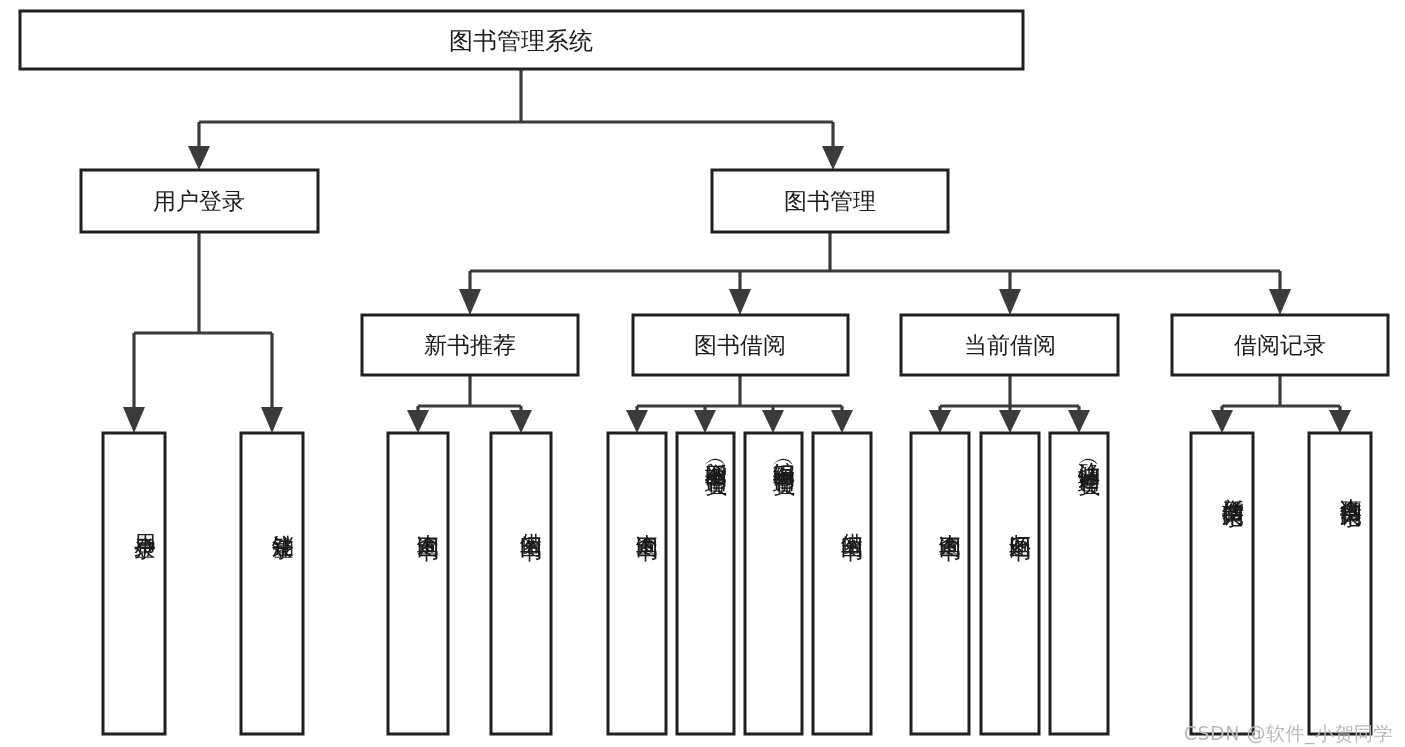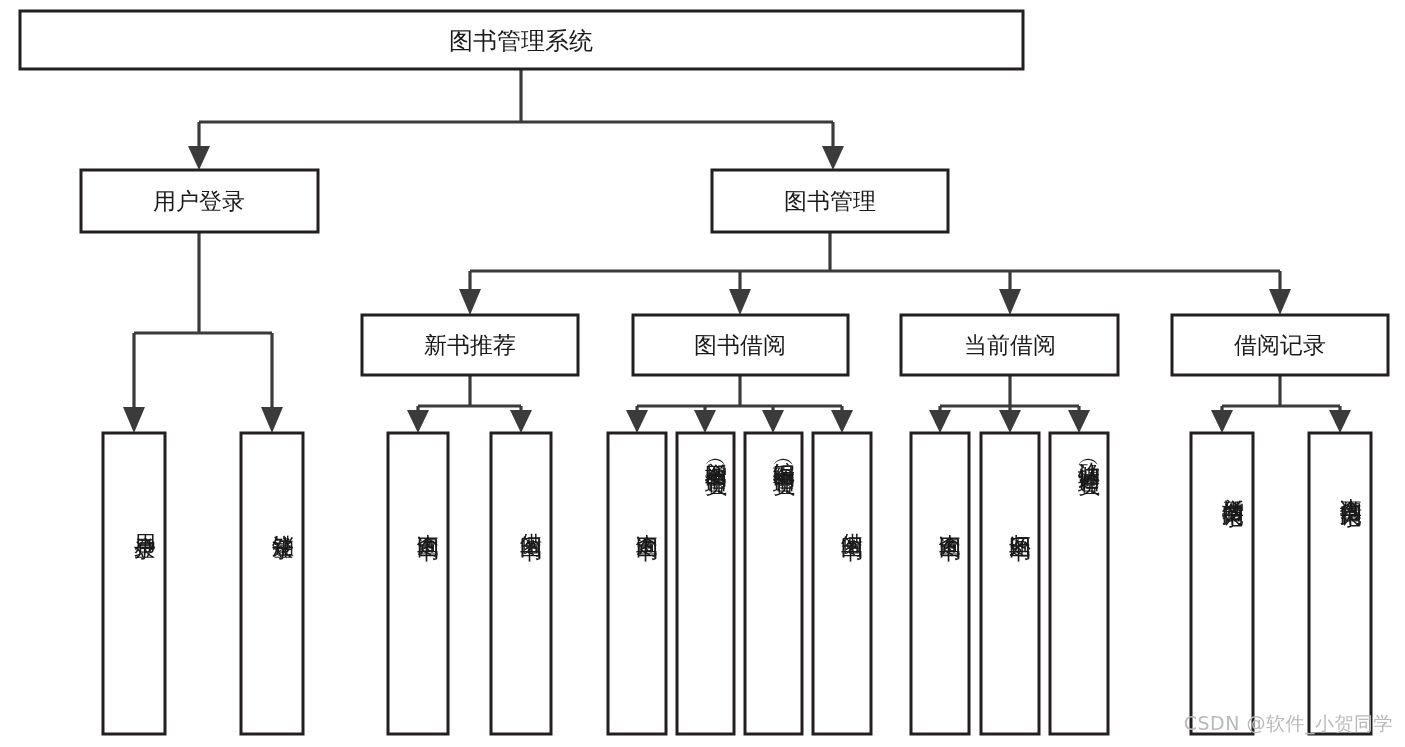--- a/index.html
+++ b/index.html
@@ -66,21 +66,21 @@
     line-height: 1.14;
     letter-spacing: 2px;
     color: #1a1a1a;
     white-space: nowrap;
     pointer-events: none;
     text-align: left;
   }
   .watermark {
     position: absolute;
     right: 12px;
-    bottom: 10px;
+    bottom: 0;
     font-family: "DejaVu Sans", "Liberation Sans", sans-serif;
     font-size: 19px;
     color: #b9b9b9;
     letter-spacing: 0.5px;
     white-space: nowrap;
     user-select: none;
   }
 </style>
 </head>
 <body>

